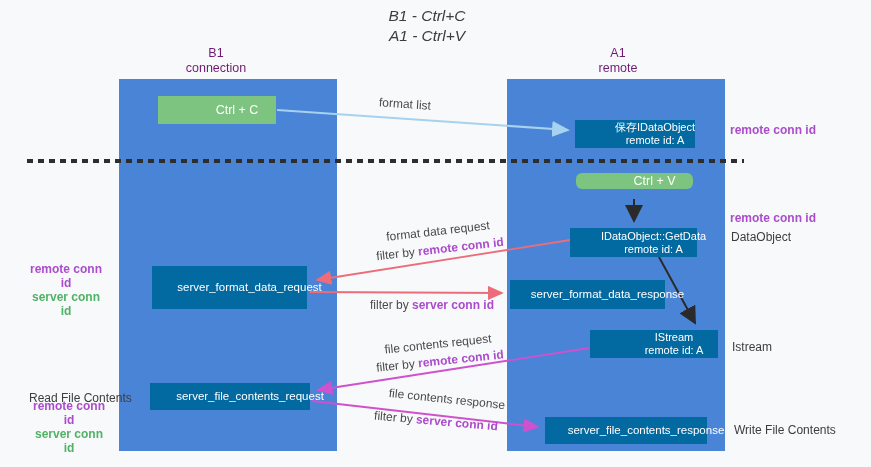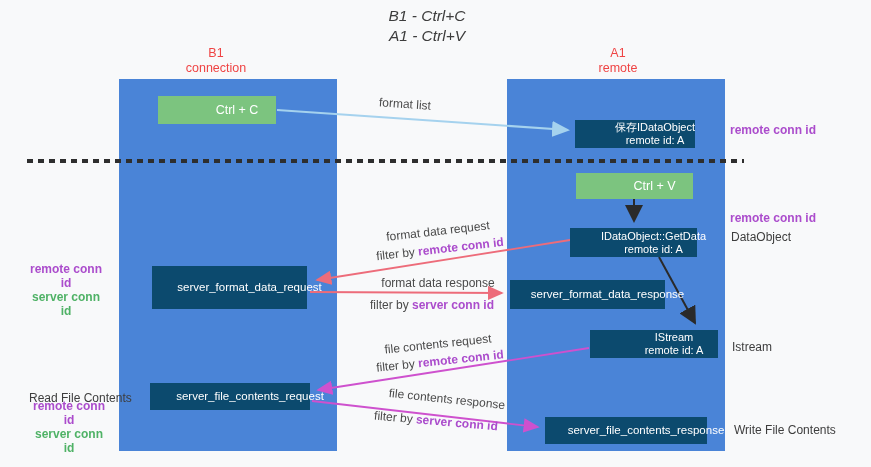--- a/index.html
+++ b/index.html
@@ -14,38 +14,38 @@
     overflow:hidden;
   }
   .abs{position:absolute;}
   .title{
     left:347px;top:6px;width:160px;
     text-align:center;
     font-size:15.5px;line-height:20px;color:#3d3d3d;font-style:italic;
   }
   .col-header{
     top:46px;width:120px;text-align:center;
-    font-size:12.5px;line-height:15px;color:#ef4444;
+    font-size:12.5px;line-height:15px;color:#701a75;
   }
   .column{
     top:79px;width:218px;height:372px;
     background:#4a84d7;
   }
   .dashline{
     left:27px;top:159px;width:717px;height:4px;
     background:repeating-linear-gradient(90deg,#2e2e2e 0 6px,transparent 6px 11px);
   }
   .box{
     display:flex;flex-direction:column;align-items:center;justify-content:center;
     color:#fff;text-align:left;white-space:nowrap;
     box-sizing:border-box;
     padding-left:40px;
   }
   .green-box{background:#7cc47f;font-size:12.5px;}
-  .orange-box{background:#0c4a6e;font-size:11px;line-height:13px;}
+  .orange-box{background:#0369a1;font-size:11px;line-height:13px;}
   .orange-box.single{font-size:11.5px;}
   .lbl{
     position:absolute;font-size:12px;color:#4a4a4a;
     white-space:nowrap;text-align:center;
   }
   .purple{color:#ab4ccc;font-weight:bold;}
   .greentxt{color:#4fb266;font-weight:bold;}
   .side-note{font-size:12px;color:#3d3d3d;white-space:nowrap;}
   svg.arrows{position:absolute;left:0;top:0;pointer-events:none;}
 </style>
@@ -99,21 +99,21 @@
 
   <div class="abs box green-box" style="left:158px;top:96px;width:118px;height:28px;">
     <div>Ctrl + C</div>
   </div>
 
   <div class="abs box orange-box" style="left:575px;top:120px;width:120px;height:28px;">
     <div>保存IDataObject</div>
     <div>remote id: A</div>
   </div>
 
-  <div class="abs box green-box" style="left:576px;top:173px;width:117px;height:26px;">
+  <div class="abs box green-box" style="left:576px;top:173px;width:117px;height:16px;border-radius:6px;">
     <div>Ctrl + V</div>
   </div>
 
   <div class="abs box orange-box" style="left:570px;top:228px;width:127px;height:29px;">
     <div>IDataObject::GetData</div>
     <div>remote id: A</div>
   </div>
 
   <div class="abs box orange-box single" style="left:152px;top:266px;width:155px;height:43px;">
     <div>server_format_data_request</div>
@@ -136,21 +136,20 @@
     <div>server_file_contents_response</div>
   </div>
 
   <div class="lbl" style="left:355px;top:97px;width:100px;transform:rotate(4deg);">format list</div>
 
   <div class="lbl" style="left:368px;top:224px;width:140px;transform:rotate(-6.5deg);">format data request</div>
   <div class="lbl" style="left:360px;top:242px;width:160px;transform:rotate(-6.5deg);">
     <span>filter by </span><span class="purple">remote conn id</span>
   </div>
 
-  <div class="lbl" style="left:358px;top:276px;width:160px;">format data response</div>
   <div class="lbl" style="left:352px;top:298px;width:160px;">
     <span>filter by </span><span class="purple">server conn id</span>
   </div>
 
   <div class="lbl" style="left:368px;top:337px;width:140px;transform:rotate(-6deg);">file contents request</div>
   <div class="lbl" style="left:360px;top:354px;width:160px;transform:rotate(-6deg);">
     <span>filter by </span><span class="purple">remote conn id</span>
   </div>
 
   <div class="lbl" style="left:372px;top:392px;width:150px;transform:rotate(6deg);">file contents response</div>

